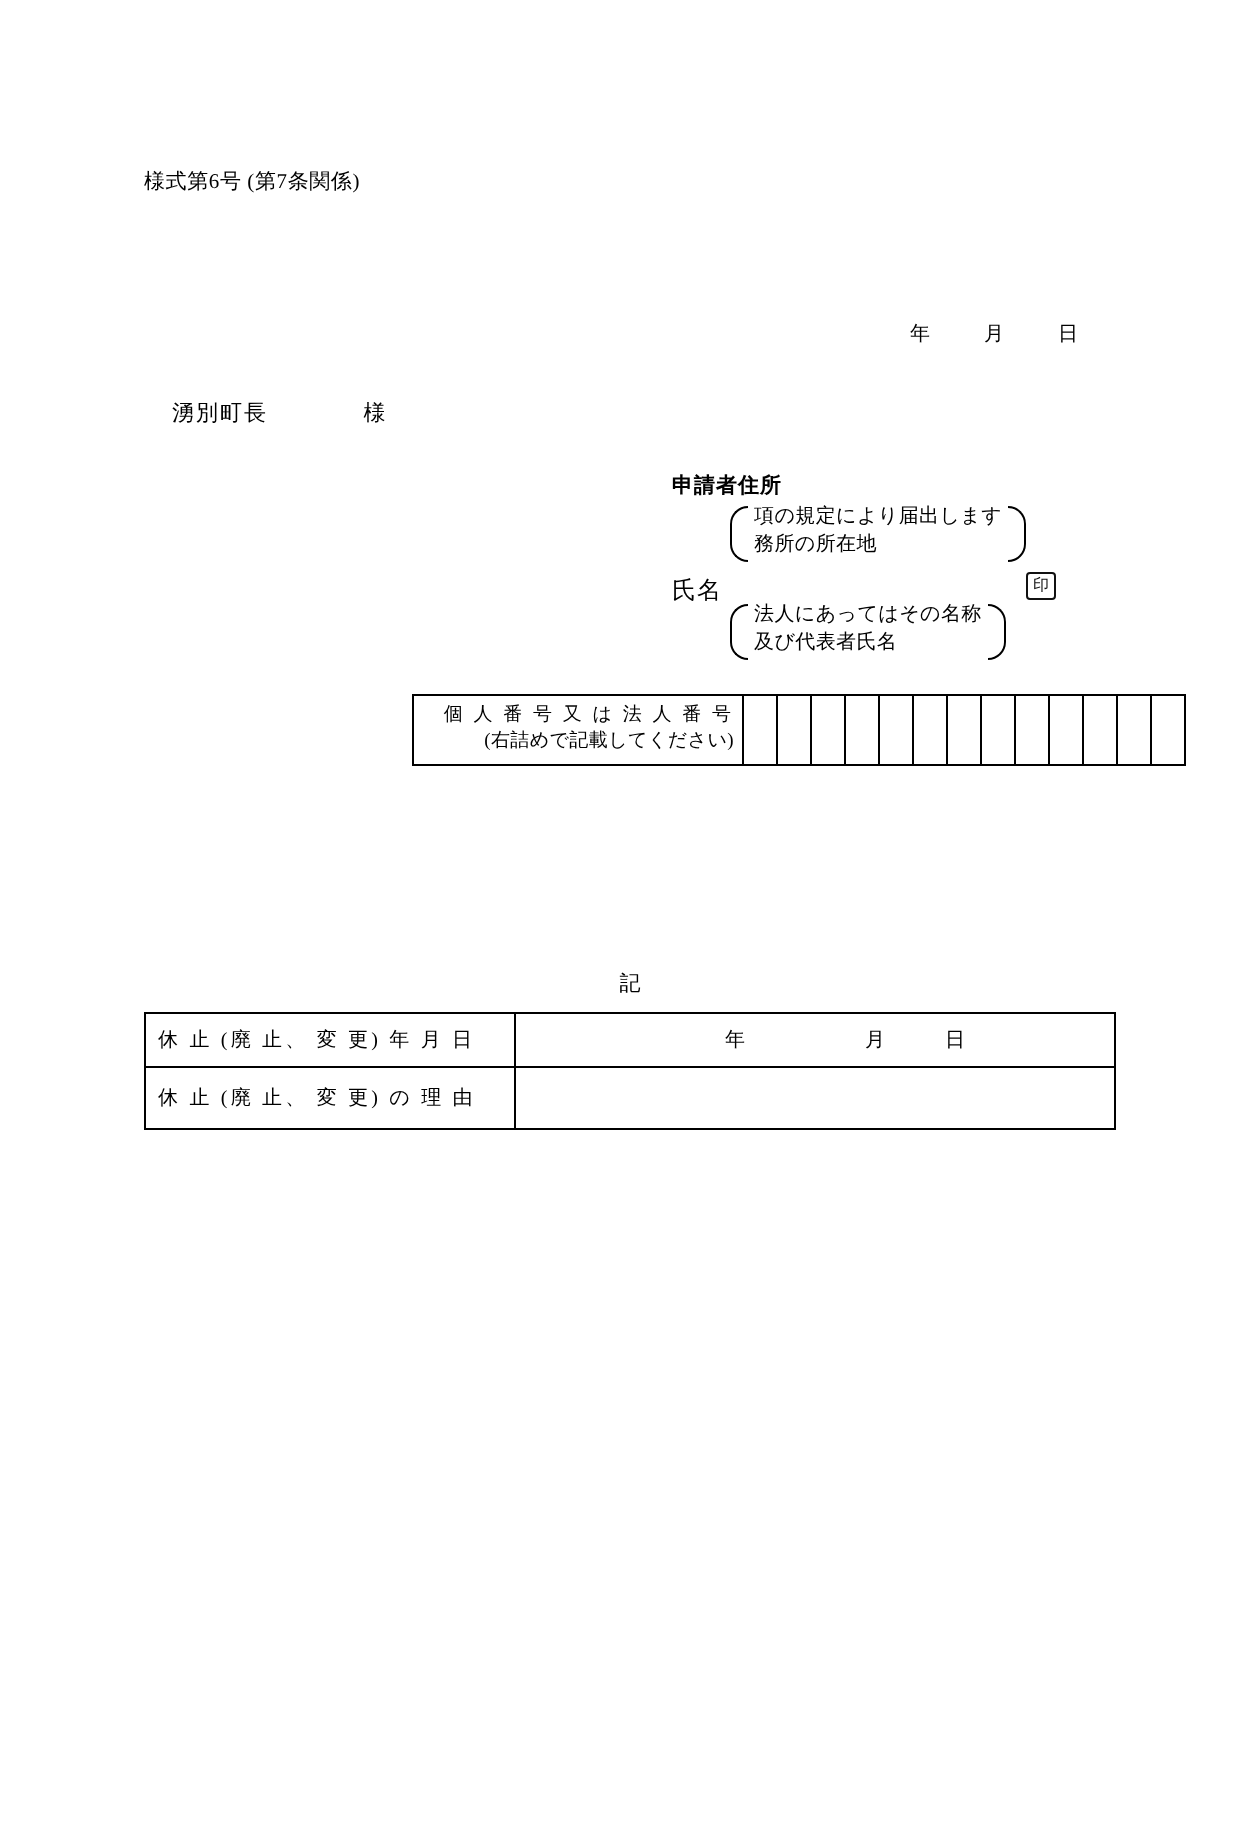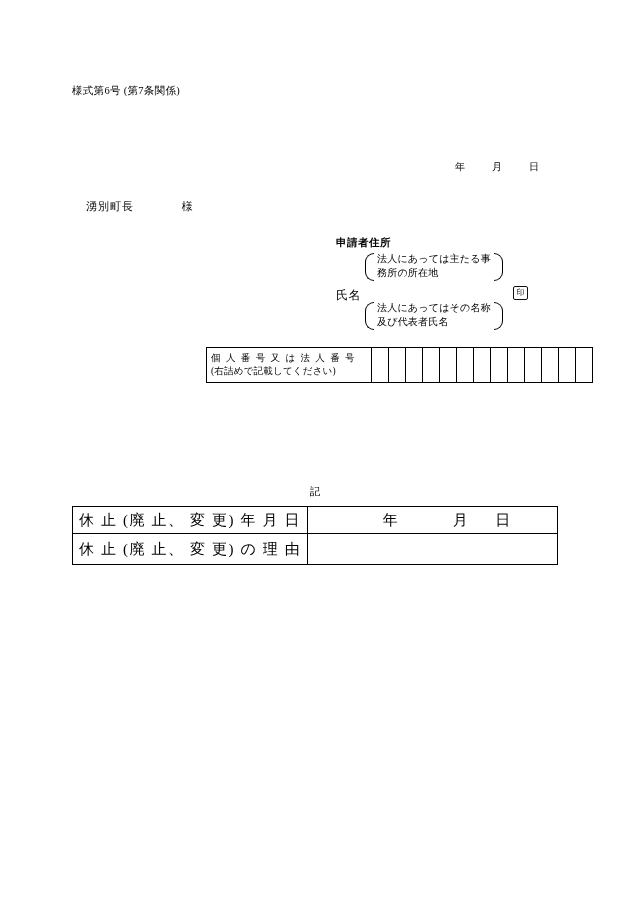--- a/index.html
+++ b/index.html
@@ -134,21 +134,21 @@
   #number-table td {
     border: 1px solid #000;
     padding: 0;
     height: 30px;
   }
   #number-table td.label {
     width: 156px;
     padding: 2px 4px;
     font-size: 9.5px;
     line-height: 13px;
-    text-align: left;
+    text-align: right;
     vertical-align: middle;
   }
   #number-table td.label .l1 { letter-spacing: 1.5px; display:block; }
   #number-table td.label .l2 { letter-spacing: 0.2px; display:block; }
   #number-table td.cell {
     width: 16px;
   }
   #number-table td.cell.thick-left { border-left: 1.8px solid #000; }
 
   
@@ -176,21 +176,21 @@
   
   #bottom-table {
     left: 72px;
     top: 506px;
     width: 486px;
     border-collapse: collapse;
   }
   #bottom-table td {
     border: 1px solid #000;
     height: 26px;
-    font-size: 15px;
+    font-size: 10px;
     vertical-align: middle;
   }
   #bottom-table td.rowlabel {
     width: 172px;
     padding: 0 6px;
     letter-spacing: 1.6px;
     white-space: nowrap;
   }
   #bottom-table td.rowvalue {
     padding: 0 6px;
@@ -217,21 +217,21 @@
   <div class="abs nowrap" id="addressee">
     <span>湧別町長</span>
     <span class="honorific">様</span>
   </div>
 
   <div class="abs nowrap" id="applicant-address-label">申請者住所</div>
 
   <div class="brace-group" id="brace-1">
     <span class="brace-inner">
       <span class="bl"></span>
-      <span class="brace-line">法人にあっては主たる事</span>
+      <span class="brace-line">項の規定により届出します</span>
       <span class="brace-line">務所の所在地</span>
       <span class="br"></span>
     </span>
   </div>
 
   <div class="abs nowrap" id="applicant-name-label">氏名</div>
 
   <div class="abs" id="seal-mark">印</div>
 
   <div class="brace-group" id="brace-2">

